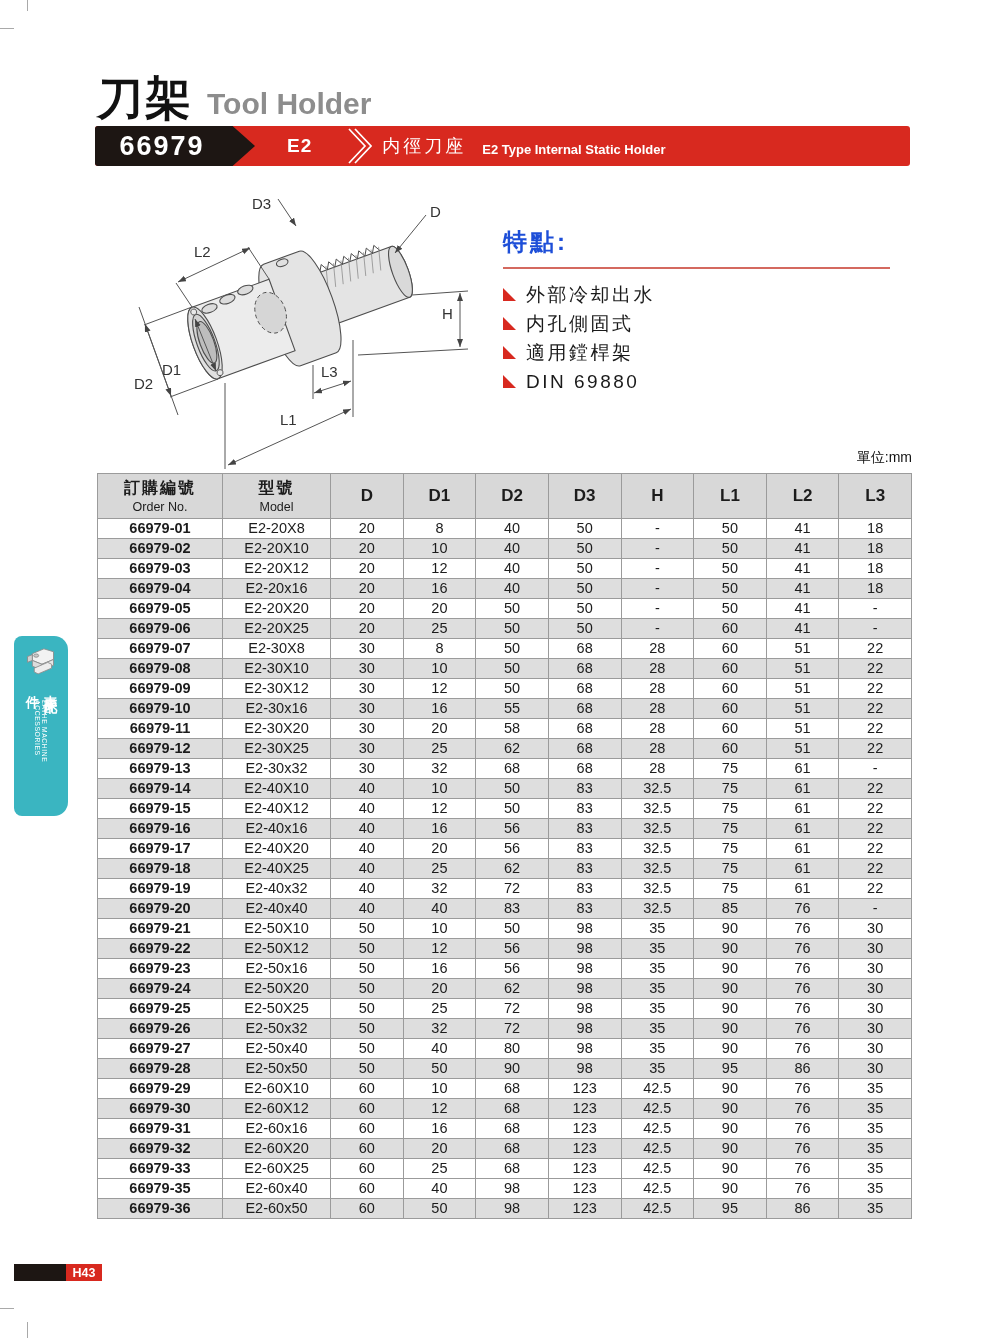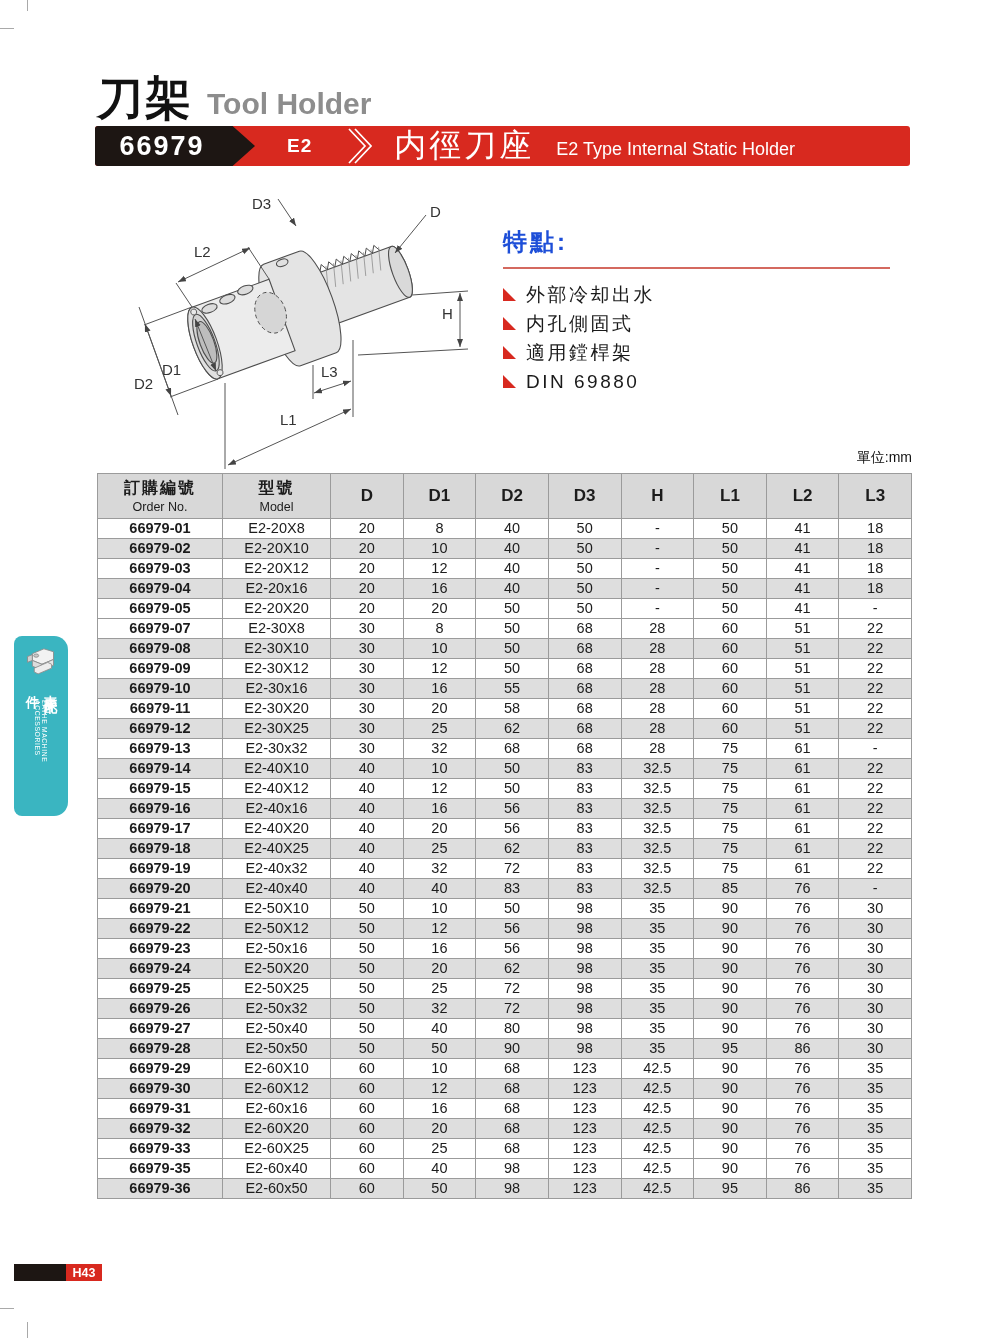--- a/index.html
+++ b/index.html
@@ -21,22 +21,22 @@
     display:flex; align-items:center; color:#fff;
   }
   .badge {
     height:100%; width:160px; background:#1d1613; flex:0 0 auto;
     clip-path:polygon(0 0, 86% 0, 100% 50%, 86% 100%, 0 100%);
     display:flex; align-items:center; justify-content:center; padding-right:26px;
   }
   .badge-text { font-size:27px; font-weight:bold; letter-spacing:2px; }
   .series { font-size:19px; font-weight:bold; margin-left:32px; letter-spacing:1px; }
   .chev { margin-left:34px; flex:0 0 auto; }
-  .prod-zh { font-size:32px; margin-left:22px; letter-spacing:3px;font-family:Liberation Serif, serif; }
-  .prod-en { font-size:18px; font-weight:normal; margin-left:22px; margin-top:6px; }
+  .prod-zh { font-size:18px; margin-left:10px; letter-spacing:3px;font-family:Liberation Serif, serif; }
+  .prod-en { font-size:13px; font-weight:bold; margin-left:16px; margin-top:6px; }
   
   .drawing { position:absolute; left:100px; top:185px; }
   .dim-label { font-size:15px; fill:#333; }
   
   .features { position:absolute; left:503px; top:226px; width:390px; }
   .feat-heading { color:#1d4ed8; font-size:24px; font-weight:bold; letter-spacing:3px; }
   .feat-rule { margin-top:9px; height:2px; background:#d4695f; width:387px; }
   .feat-list { list-style:none; margin-top:11px; }
   .feat-list li { display:flex; align-items:center; gap:10px; height:29px; }
   .tri { width:0; height:0; border-bottom:13px solid #d8291f; border-right:13px solid transparent; flex:0 0 auto; }
@@ -287,20 +287,32 @@
           <td>E2-20X20</td>
           <td>20</td>
           <td>20</td>
           <td>50</td>
           <td>50</td>
           <td>-</td>
           <td>50</td>
           <td>41</td>
           <td>-</td>
         </tr>
+        <tr class="alt">
+          <td class="order">66979-06</td>
+          <td>E2-20X25</td>
+          <td>20</td>
+          <td>25</td>
+          <td>50</td>
+          <td>50</td>
+          <td>-</td>
+          <td>60</td>
+          <td>41</td>
+          <td>-</td>
+        </tr>
         <tr>
           <td class="order">66979-07</td>
           <td>E2-30X8</td>
           <td>30</td>
           <td>8</td>
           <td>50</td>
           <td>68</td>
           <td>28</td>
           <td>60</td>
           <td>51</td>

